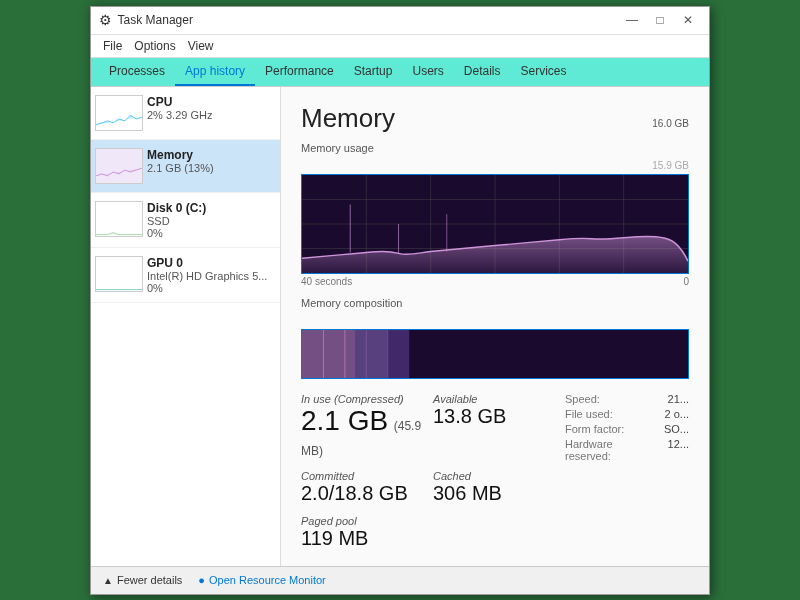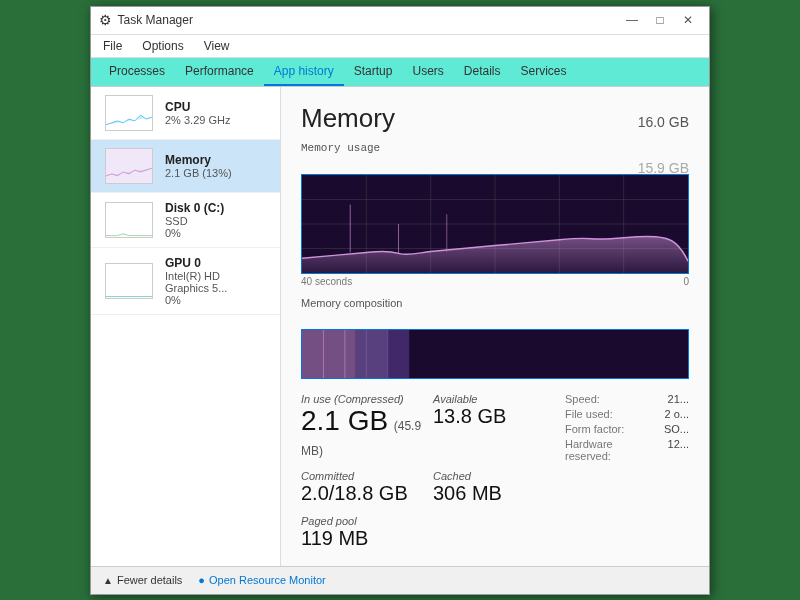--- a/index.html
+++ b/index.html
@@ -52,21 +52,21 @@
       color: #555;
       display: flex;
       align-items: center;
       justify-content: center;
     }
     .menu-bar {
       background: #fff;
       border-bottom: 1px solid #ddd;
       display: flex;
       padding: 2px 8px;
-      gap: 12px;
+      gap: 4px;
     }
     .menu-item {
       font-size: 12px;
       color: #333;
       padding: 2px 4px;
       cursor: pointer;
     }
     .tab-bar {
       background: #5eead4;
       border-bottom: 1px solid #ccc;
@@ -91,25 +91,24 @@
       height: 440px;
     }
     .left-panel {
       width: 190px;
       background: #fff;
       border-right: 1px solid #ddd;
       overflow-y: auto;
     }
     .device-item {
       display: flex;
-      align-items: center;
-      padding: 8px 14px;
+      padding: 8px 4px;
       cursor: pointer;
       border-bottom: 1px solid #f0f0f0;
-      gap: 12px;
+      gap: 4px;
     }
     .device-item.selected { background: #cce4f7; }
     .device-graph {
       width: 48px;
       height: 36px;
       border: 1px solid #ccc;
       background: #fff;
       flex-shrink: 0;
       position: relative;
       overflow: hidden;
@@ -127,28 +126,27 @@
       justify-content: space-between;
       align-items: baseline;
       margin-bottom: 8px;
     }
     .memory-title {
       font-size: 26px;
       font-weight: 300;
       color: #222;
     }
     .memory-total {
-      font-size: 14px;
+      font-size: 10px;
       color: #555;
     }
     .section-label {
       font-size: 11px;
       color: #555;
       margin-bottom: 20px;
-      font-family: Liberation Mono, monospace;
     }
     .graph-container {
       width: 100%;
       height: 100px;
       border: 1px solid #0078d7;
       background: #1a0a2e;
       margin-bottom: 2px;
       position: relative;
       overflow: hidden;
     }
@@ -237,22 +235,22 @@
   </div>
 
   <div class="menu-bar">
     <span class="menu-item">File</span>
     <span class="menu-item">Options</span>
     <span class="menu-item">View</span>
   </div>
 
   <div class="tab-bar">
     <div class="tab">Processes</div>
+    <div class="tab active">App history</div>
     <div class="tab">Performance</div>
-    <div class="tab active">App history</div>
     <div class="tab">Startup</div>
     <div class="tab">Users</div>
     <div class="tab">Details</div>
     <div class="tab">Services</div>
   </div>
 
   <div class="content-area">
 
     <div class="left-panel">
 
@@ -308,21 +306,21 @@
     </div>
 
     <div class="right-panel">
       <div class="memory-header">
         <span class="memory-title">Memory</span>
         <span class="memory-total">16.0 GB</span>
       </div>
 
       <div class="section-label">Memory usage</div>
       <div style="position:relative;">
-        <div style="position:absolute;right:0;top:-14px;font-size:14px;color:#aaa;">15.9 GB</div>
+        <div style="position:absolute;right:0;top:-14px;font-size:10px;color:#aaa;">15.9 GB</div>
       </div>
       <div class="graph-container">
         <svg viewBox="0 0 360 100" preserveAspectRatio="none" style="width:100%;height:100%;">
           <defs>
             <linearGradient id="memGrad" x1="0" y1="0" x2="0" y2="1">
               <stop offset="0%" stop-color="#ce93d8" stop-opacity="0.5"></stop>
               <stop offset="100%" stop-color="#ce93d8" stop-opacity="0.1"></stop>
             </linearGradient>
           </defs>
 

